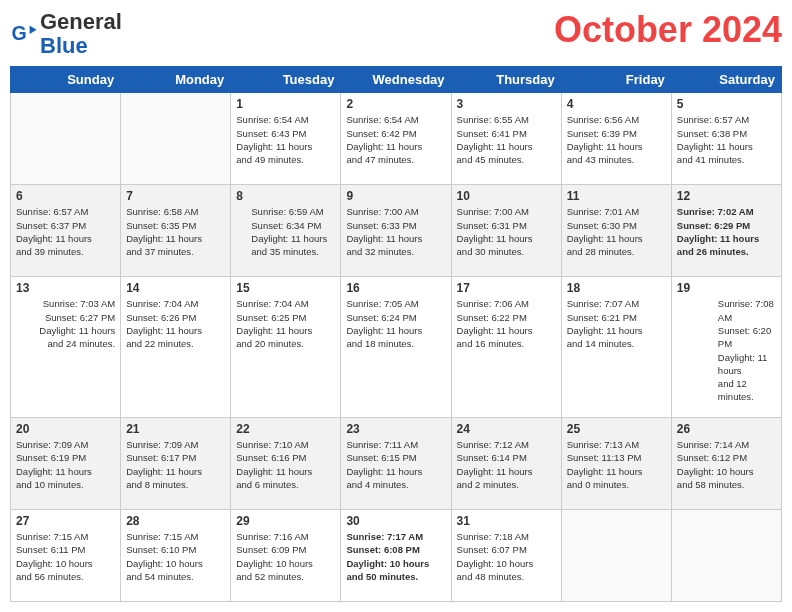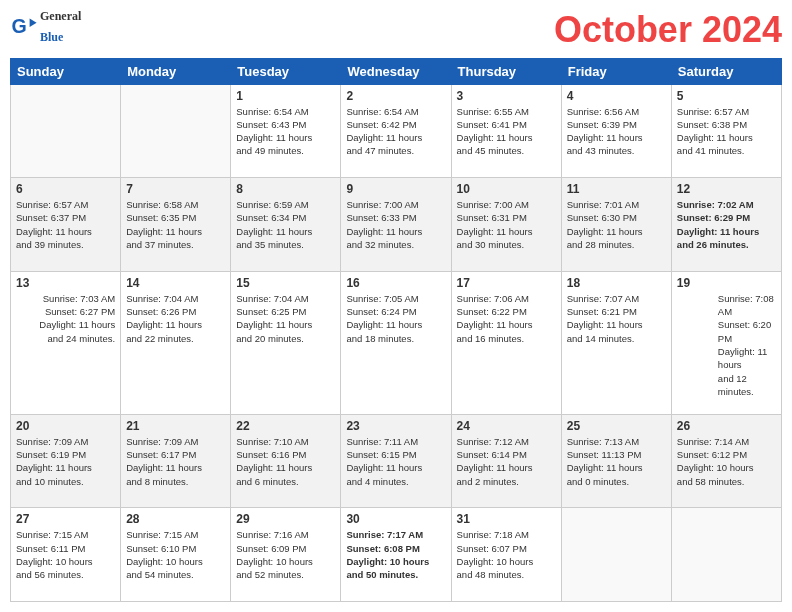--- a/index.html
+++ b/index.html
@@ -21,27 +21,26 @@
       display: flex;
       justify-content: space-between;
       align-items: flex-start;
       margin-bottom: 8px;
     }
     .logo {
       display: flex;
       align-items: center;
     }
     .logo-text {
-      font-size: 12px;
+      font-size: 22px;
       font-weight: bold;
       line-height: 1.1;
-      font-family: Liberation Serif, serif;
     }
     .logo-text .general { color: #333; }
-    .logo-text .blue { color: #1a5fb4; margin-top: 8px; }
+    .logo-text .blue { color: #1a5fb4; }
     .logo-icon {
       width: 28px;
       height: 28px;
       margin-right: 2px;
     }
     .title-area {
       text-align: right;
     }
     .month-title {
       font-size: 36px;
@@ -56,21 +55,21 @@
     .calendar {
       flex: 1;
       border: 1px solid #ccc;
       border-collapse: collapse;
       width: 100%;
       table-layout: fixed;
     }
     .calendar th {
       background-color: #1a5fb4;
       color: white;
-      text-align: left;
+      text-align: right;
       padding: 5px 6px;
       font-size: 13px;
       border: 1px solid #1a5fb4;
     }
     .calendar td {
       vertical-align: top;
       border: 1px solid #ccc;
       padding: 4px 5px;
       font-size: 10px;
       color: #333;
@@ -176,21 +175,21 @@
           </td>
           <td>
             <span class="day-number">7</span>
             <div class="day-info" style="white-space: pre-line;">Sunrise: 6:58 AM
 Sunset: 6:35 PM
 Daylight: 11 hours
 and 37 minutes.</div>
           </td>
           <td>
             <span class="day-number">8</span>
-            <div class="day-info" style="white-space: pre-line;">Sunrise: 6:59 AM
+            <div class="day-info" style="white-space: pre-line; margin-left: 15px;">Sunrise: 6:59 AM
 Sunset: 6:34 PM
 Daylight: 11 hours
 and 35 minutes.</div>
           </td>
           <td>
             <span class="day-number">9</span>
             <div class="day-info" style="white-space: pre-line;">Sunrise: 7:00 AM
 Sunset: 6:33 PM
 Daylight: 11 hours
 and 32 minutes.</div>

